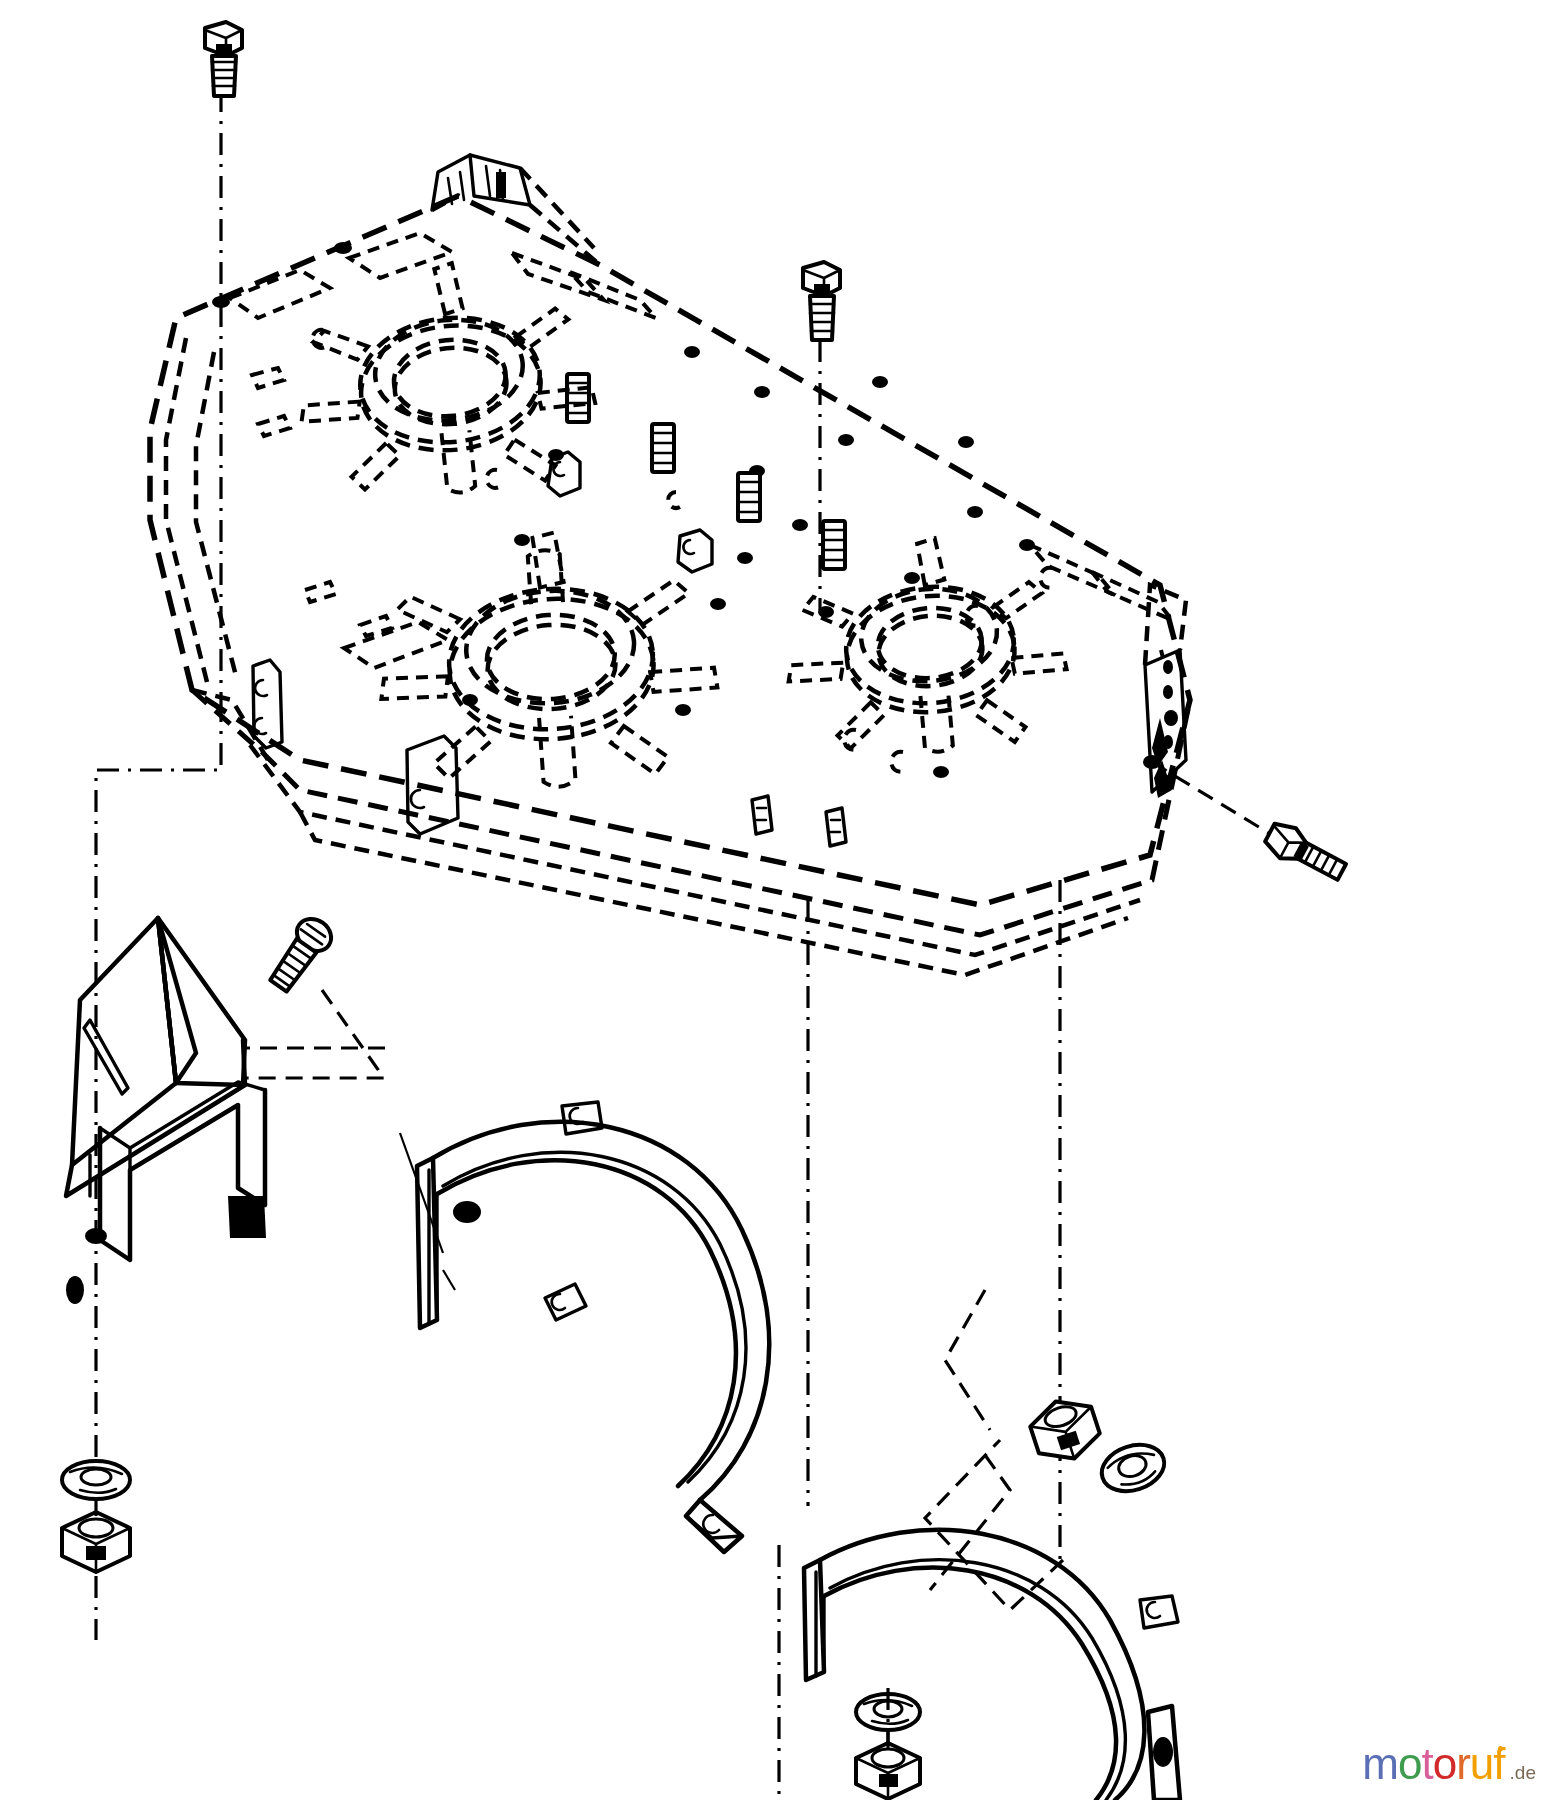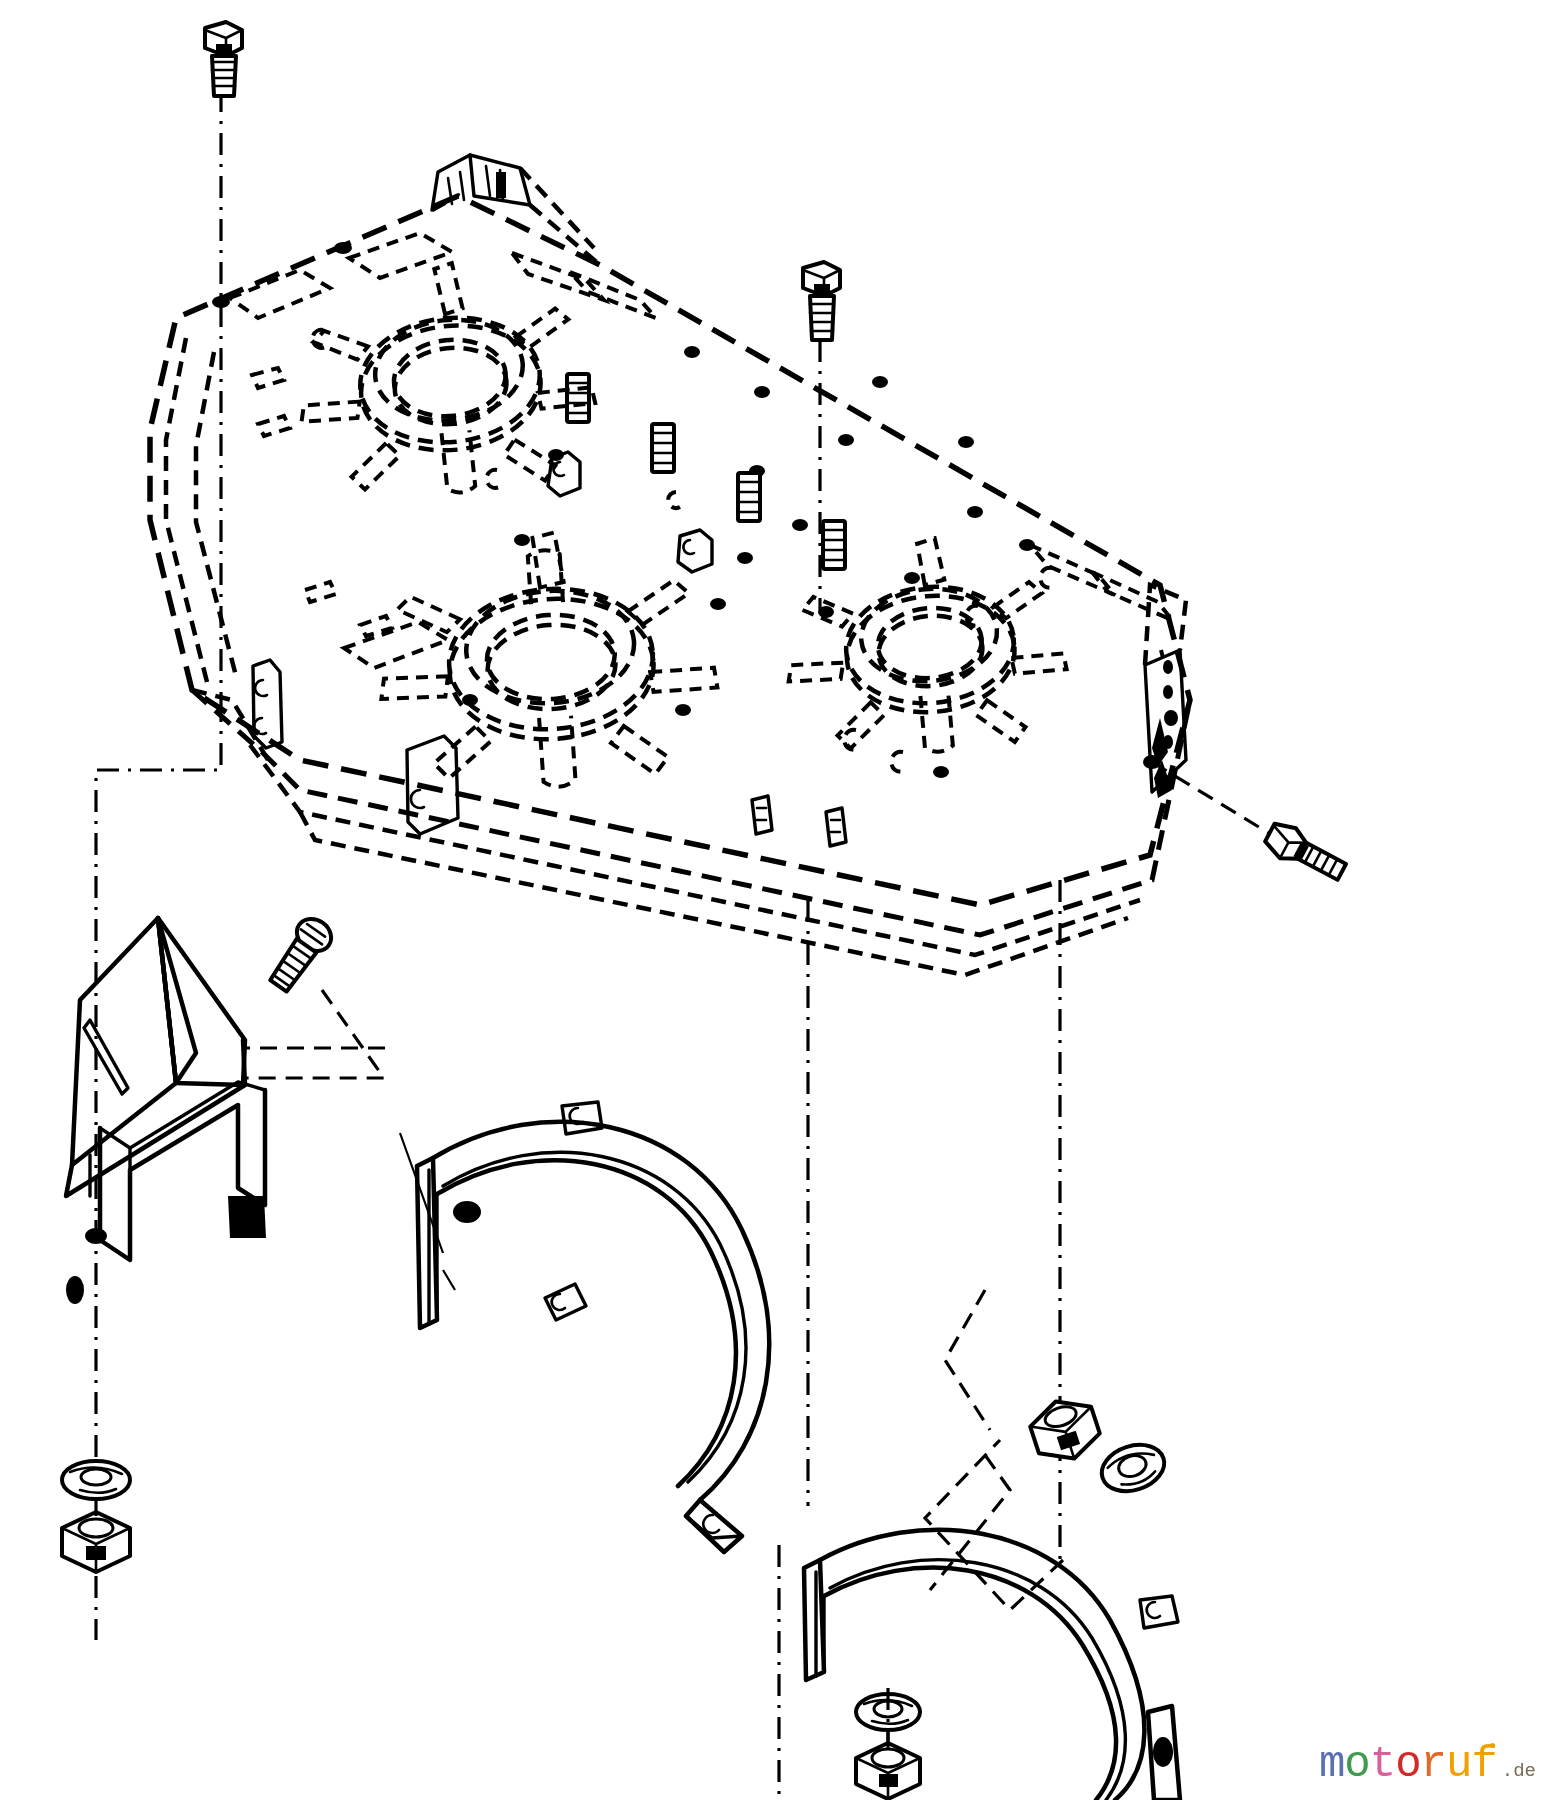--- a/index.html
+++ b/index.html
@@ -7,21 +7,21 @@
   body{
     font-family:"Liberation Sans", sans-serif;
     width:1560px;height:1800px;overflow:hidden;position:relative;
   }
   #stage{position:absolute;left:0;top:0;width:1560px;height:1800px;background:#fff;}
   svg#diagram{position:absolute;left:0;top:0;width:1560px;height:1800px;display:block;}
 
   
   #watermark{
     position:absolute;right:24px;bottom:14px;
-    font-family:Liberation Mono, monospace;
+    font-family:Liberation Sans, sans-serif;
     font-size:44px;line-height:1;
     letter-spacing:-1px;
     white-space:nowrap;
     user-select:none;
   }
   #watermark .sfx{font-size:19px;vertical-align:baseline;letter-spacing:0;}
   #watermark .dot{
     display:inline-block;width:5px;height:5px;border-radius:50%;
     background:#f2a000;position:relative;top:-28px;left:-7px;
   }

